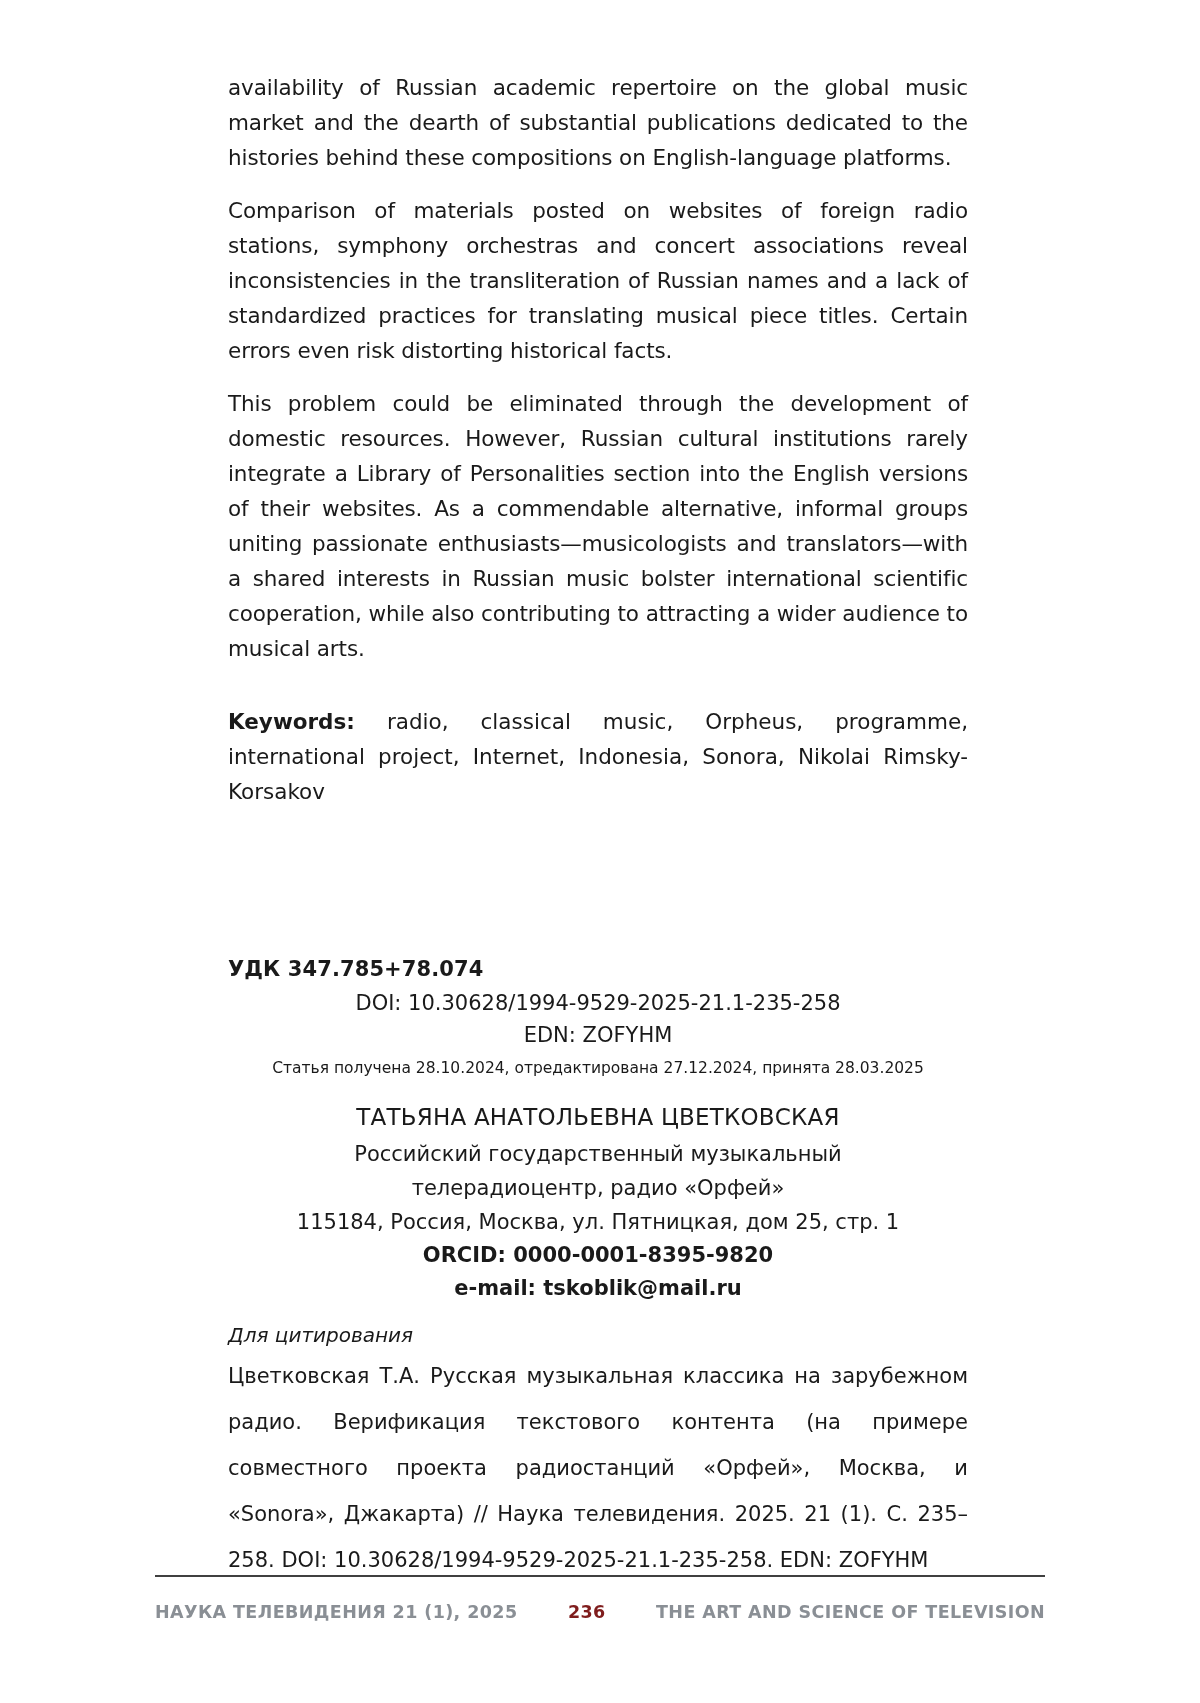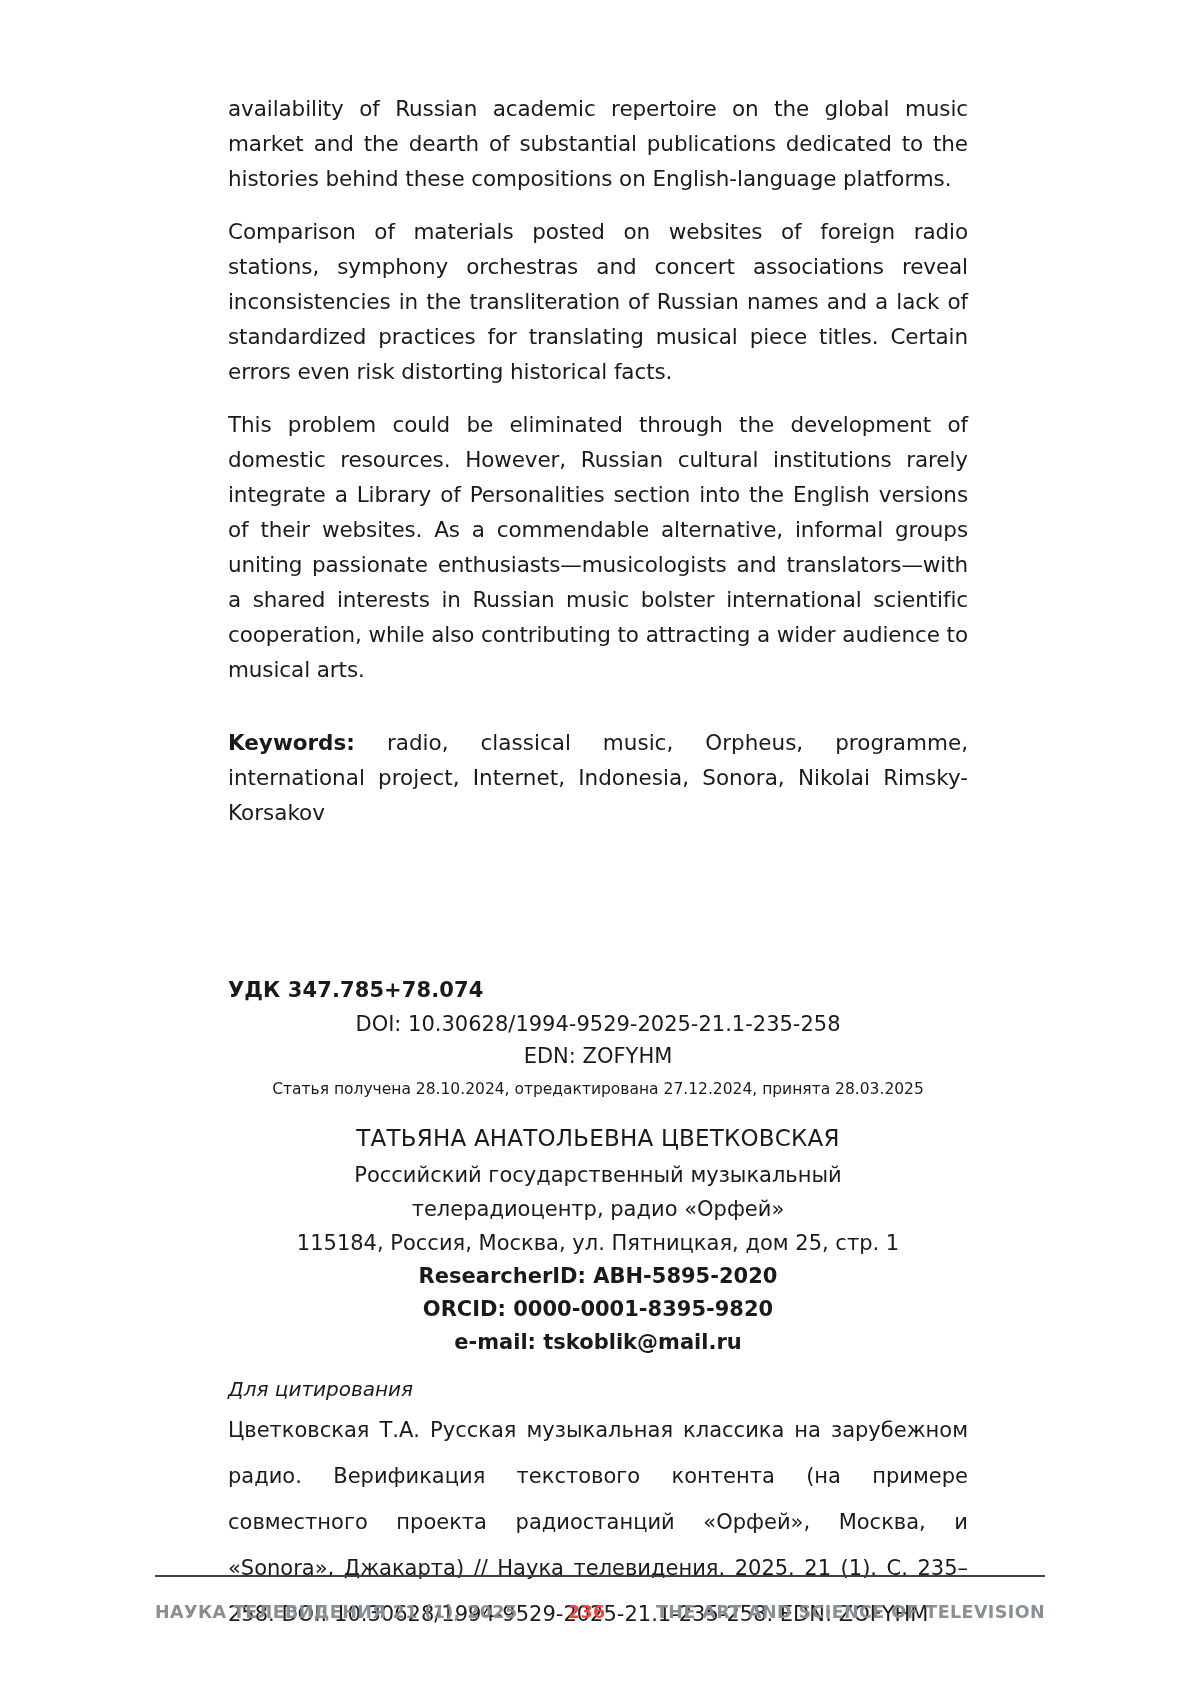--- a/index.html
+++ b/index.html
@@ -14,21 +14,21 @@
     color: #1a1a1a;
     position: relative;
     overflow: hidden;
   }
   .page {
     position: absolute;
     left: 0; top: 0;
     width: 1200px;
     height: 1703px;
     box-sizing: border-box;
-    padding: 91px 232px 0 228px;
+    padding: 70px 232px 0 228px;
   }
   p {
     margin: 0 0 18px 0;
     font-size: 21.5px;
     line-height: 35px;
     text-align: justify;
     text-justify: inter-word;
     letter-spacing: -0.1px;
   }
   p.last-para {
@@ -112,21 +112,21 @@
     bottom: 81px;
     display: flex;
     align-items: center;
     justify-content: space-between;
     font-size: 17.5px;
     font-weight: bold;
     letter-spacing: 0.4px;
     color: #8a8f95;
   }
   .footer-left { flex: 0 0 auto; }
-  .footer-center { flex: 0 0 auto; margin-left: 24px; margin-right: 24px; color:#ef4444;}
+  .footer-center { flex: 0 0 auto; margin-left: 24px; margin-right: 24px; color:#7f1d1d;}
   .footer-right { flex: 0 0 auto; }
 </style>
 </head>
 <body>
 
 <div class="page">
 
   <p>availability of Russian academic repertoire on the global music market and the dearth of substantial publications dedicated to the histories behind these compositions on English-language platforms.</p>
   <p>Comparison of materials posted on websites of foreign radio stations, symphony orchestras and concert associations reveal inconsistencies in the transliteration of Russian names and a lack of standardized practices for translating musical piece titles. Certain errors even risk distorting historical facts.</p>
   <p class="last-para">This problem could be eliminated through the development of domestic resources. However, Russian cultural institutions rarely integrate a Library of Personalities section into the English versions of their websites. As a commendable alternative, informal groups uniting passionate enthusiasts—musicologists and translators—with a shared interests in Russian music bolster international scientific cooperation, while also contributing to attracting a wider audience to musical arts.</p>
@@ -141,21 +141,20 @@
   <div class="udk">УДК 347.785+78.074</div>
 
   <div class="doi-line right">DOI: 10.30628/1994-9529-2025-21.1-235-258</div>
   <div class="edn-line right">EDN: ZOFYHM</div>
   <div class="received right">Статья получена 28.10.2024, отредактирована 27.12.2024, принята 28.03.2025</div>
 
   <div class="author-name right">ТАТЬЯНА АНАТОЛЬЕВНА ЦВЕТКОВСКАЯ</div>
   <div class="affil right">Российский государственный музыкальный</div>
   <div class="affil right">телерадиоцентр, радио «Орфей»</div>
   <div class="affil right">115184, Россия, Москва, ул. Пятницкая, дом 25, стр. 1</div>
-  <div class="ids right">ResearcherID: ABH-5895-2020</div>
   <div class="ids right">ORCID: 0000-0001-8395-9820</div>
   <div class="ids right">e-mail: tskoblik@mail.ru</div>
 
   <div class="cite-head">Для цитирования</div>
   <div class="cite-body">Цветковская Т.А. Русская музыкальная классика на зарубежном радио. Верификация текстового контента (на примере совместного проекта радиостанций «Орфей», Москва, и «Sonora», Джакарта) // Наука телевидения. 2025. 21 (1). С. 235–258. DOI: 10.30628/1994-9529-2025-21.1-235-258. EDN: ZOFYHM</div>
 
 </div>
 
 <div class="footer-rule"></div>
 

